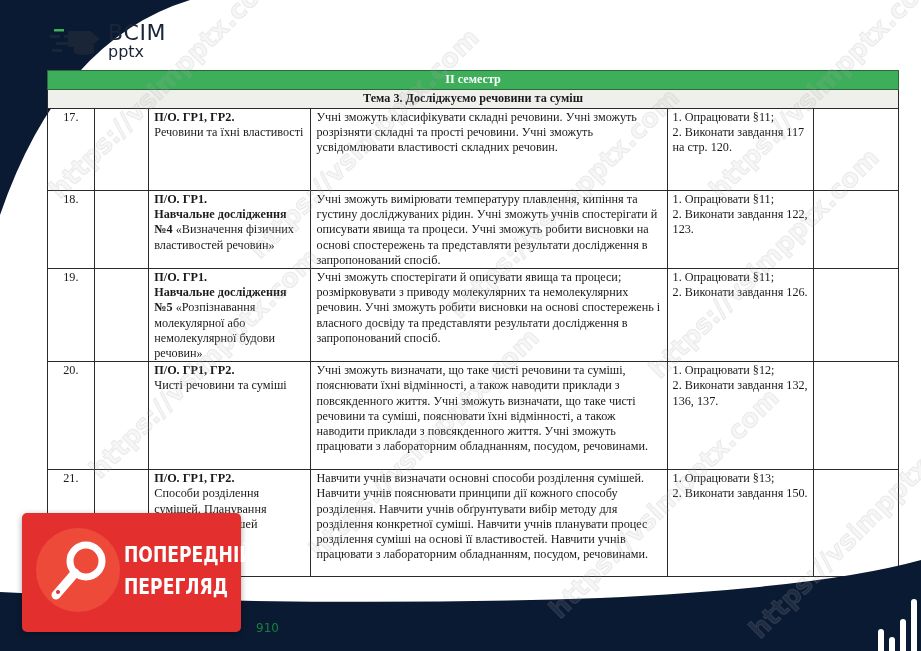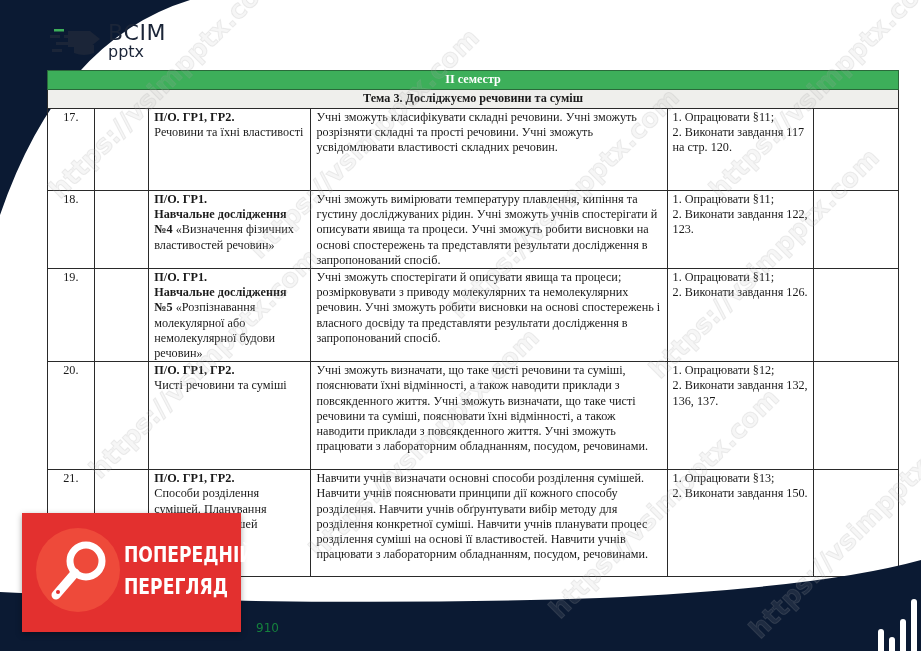--- a/index.html
+++ b/index.html
@@ -16,21 +16,21 @@
   td.num{text-align:center;width:36px;}
   td.blank{width:44px;}
   td.topic{width:152px;}
   td.outcome{width:348px;margin-top:36px;}
   td.hw{width:136px;}
   td.last{width:75px;}
   .b{font-weight:bold;}
   .footer-num{position:absolute;left:256px;top:621px;font-family:"DejaVu Sans",sans-serif;font-size:12px;color:#15803d;}
   .bars{position:absolute;right:4px;bottom:0;display:flex;align-items:flex-end;gap:5px;}
   .bars span{display:block;width:6px;background:#ffffff;border-radius:3px 3px 0 0;}
-  .preview{position:absolute;left:22px;top:513px;width:219px;height:119px;background:#e3302f;border-radius:0;box-shadow:0 2px 6px rgba(0,0,0,0.35);}
+  .preview{position:absolute;left:22px;top:513px;width:219px;height:119px;background:#e3302f;border-radius:5px;box-shadow:0 2px 6px rgba(0,0,0,0.35);}
   .preview-circle{position:absolute;left:14px;top:15px;width:84px;height:84px;border-radius:50%;background:#ee4a3a;}
   .preview-text{position:absolute;left:102px;top:26px;font-family:"DejaVu Sans",sans-serif;font-weight:bold;font-size:22px;line-height:32px;color:#ffffff;letter-spacing:0px;transform:scaleX(0.78);transform-origin:left top;white-space:nowrap;}
   .watermark{position:absolute;left:0;top:0;width:921px;height:651px;pointer-events:none;overflow:hidden;}
 </style>
 </head>
 <body>
 
 <svg style="position:absolute;left:0;top:0" width="200" height="220" viewBox="0 0 200 220">
   <path d="M0 0 L190 0 Q60 40 0 215 Z" fill="#0b1a33"></path>
 </svg>

